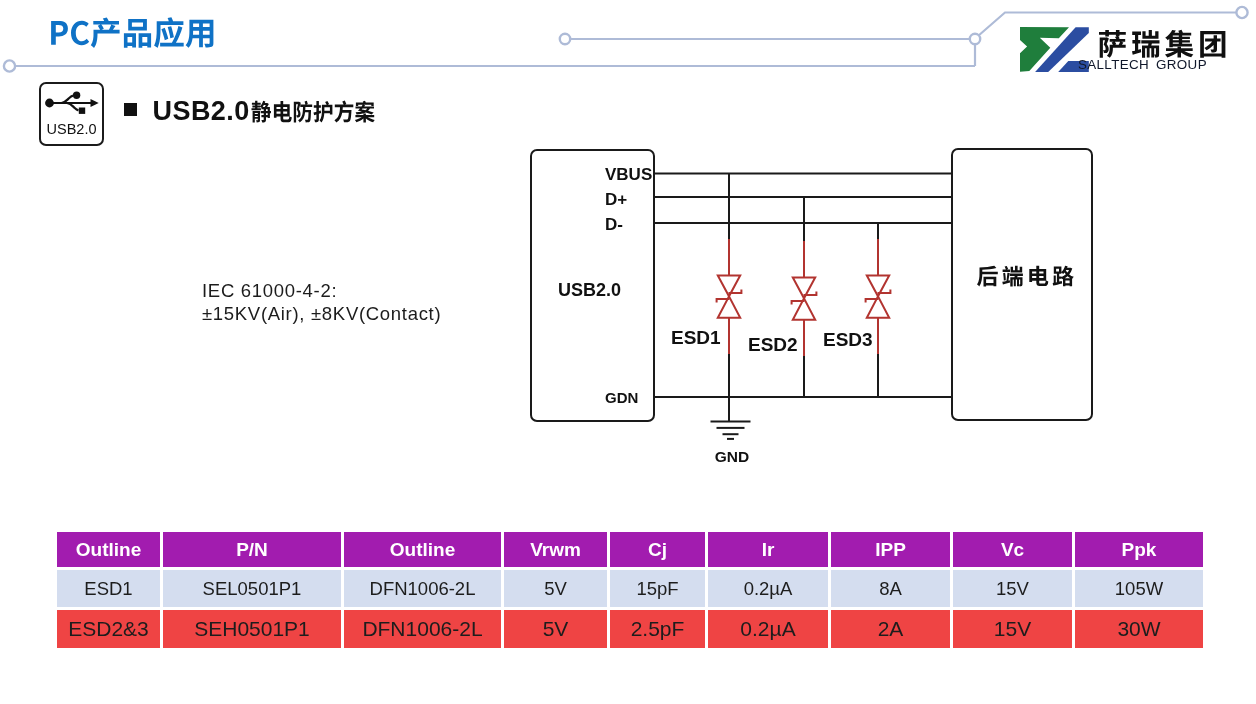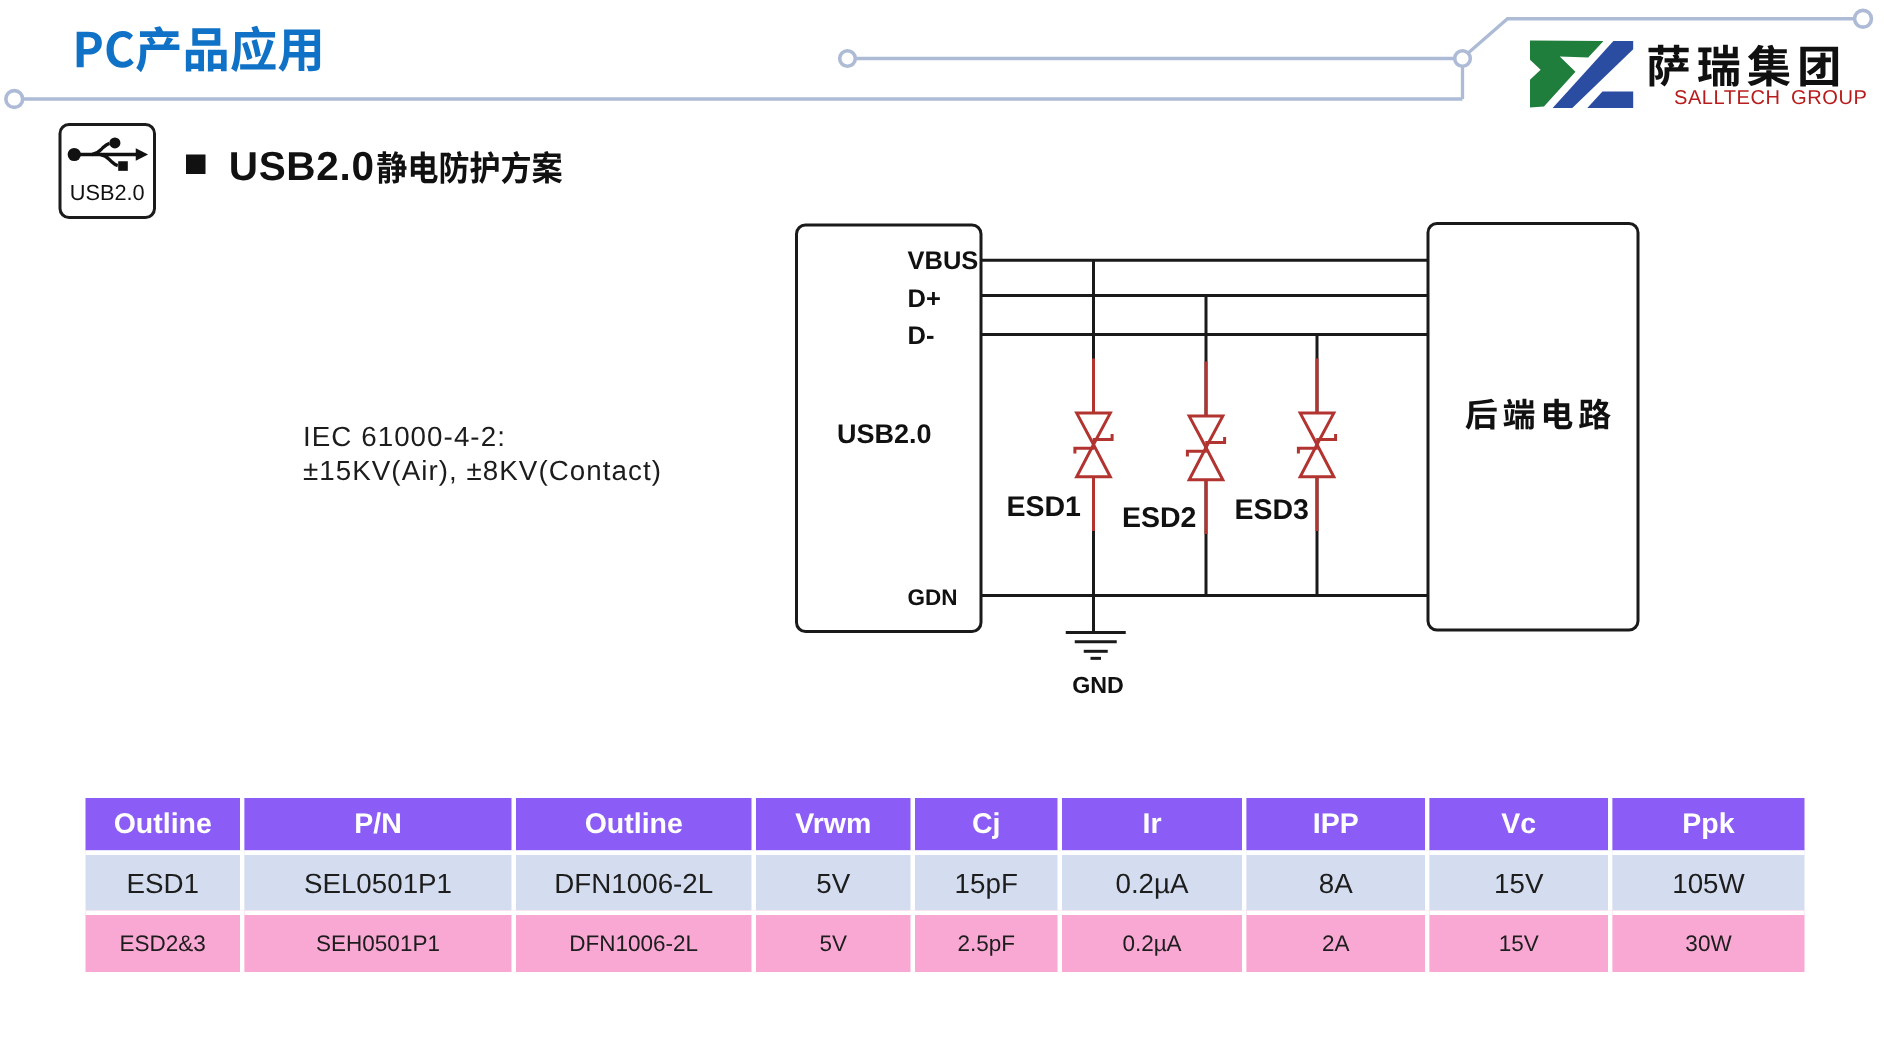--- a/index.html
+++ b/index.html
@@ -1,27 +1,27 @@
 <!DOCTYPE html>
 <html><head><meta charset="utf-8">
 <style>
   html,body { margin:0; padding:0; background:#fff; }
   #page { position:relative; width:1256px; height:704px; background:#fff; overflow:hidden;
           font-family:"Liberation Sans", sans-serif; }
   .abs { position:absolute; }
   
   #tbl { position:absolute; left:57px; top:532px; width:1146px; border-collapse:separate; border-spacing:0; table-layout:fixed; }
   #tbl td { text-align:center; vertical-align:middle; padding:0; overflow:hidden; }
-  #tbl .hd td { background:#8b5cf6; color:#fff; font-weight:bold; font-size:19px; height:35px; }
+  #tbl .hd td { background:#a21caf; color:#fff; font-weight:bold; font-size:19px; height:35px; }
   #tbl .r1 td { background:#d4ddef; font-size:18.5px; color:#1d1d1d; height:37px; }
-  #tbl .r2 td { background:#f9a8d4; font-size:15px; color:#1d1d1d; height:38px; }
+  #tbl .r2 td { background:#ef4444; font-size:21px; color:#1d1d1d; height:38px; }
   #tbl td.sep { border-right:3px solid #fff; }
   #tbl .r1 td, #tbl .r2 td { border-top:3px solid #fff; }
   #iec { position:absolute; left:181px; top:278.5px; font-size:18.5px; color:#1c1c1c; line-height:23.5px; letter-spacing:0.7px;margin-left:21px; }
-  #salltech { position:absolute; left:1116px; top:56.6px; font-size:13.4px; color:#b91c1c; letter-spacing:0.35px; word-spacing:2.5px; white-space:nowrap; }
+  #salltech { position:absolute; left:1078px; top:56.6px; font-size:13.4px; color:#0f172a; letter-spacing:0.35px; word-spacing:2.5px; white-space:nowrap; }
   #usbicon { position:absolute; left:39px; top:82px; width:61px; height:60px; border:2px solid #1b1b1b; border-radius:7px; }
   #usbicon .lbl { position:absolute; left:0; right:0; bottom:7.5px; text-align:center; font-size:14.5px; color:#111; }
   #headlatin { position:absolute; left:152.5px; top:96.2px; font-size:27px; font-weight:bold; color:#111; letter-spacing:0.45px; }
   #bullet { position:absolute; left:124px; top:103px; width:13px; height:13px; background:#111; }
 </style></head>
 <body>
 <div id="page">
 
 <svg class="abs" style="left:0;top:0" width="1256" height="704" viewBox="0 0 1256 704">
 

